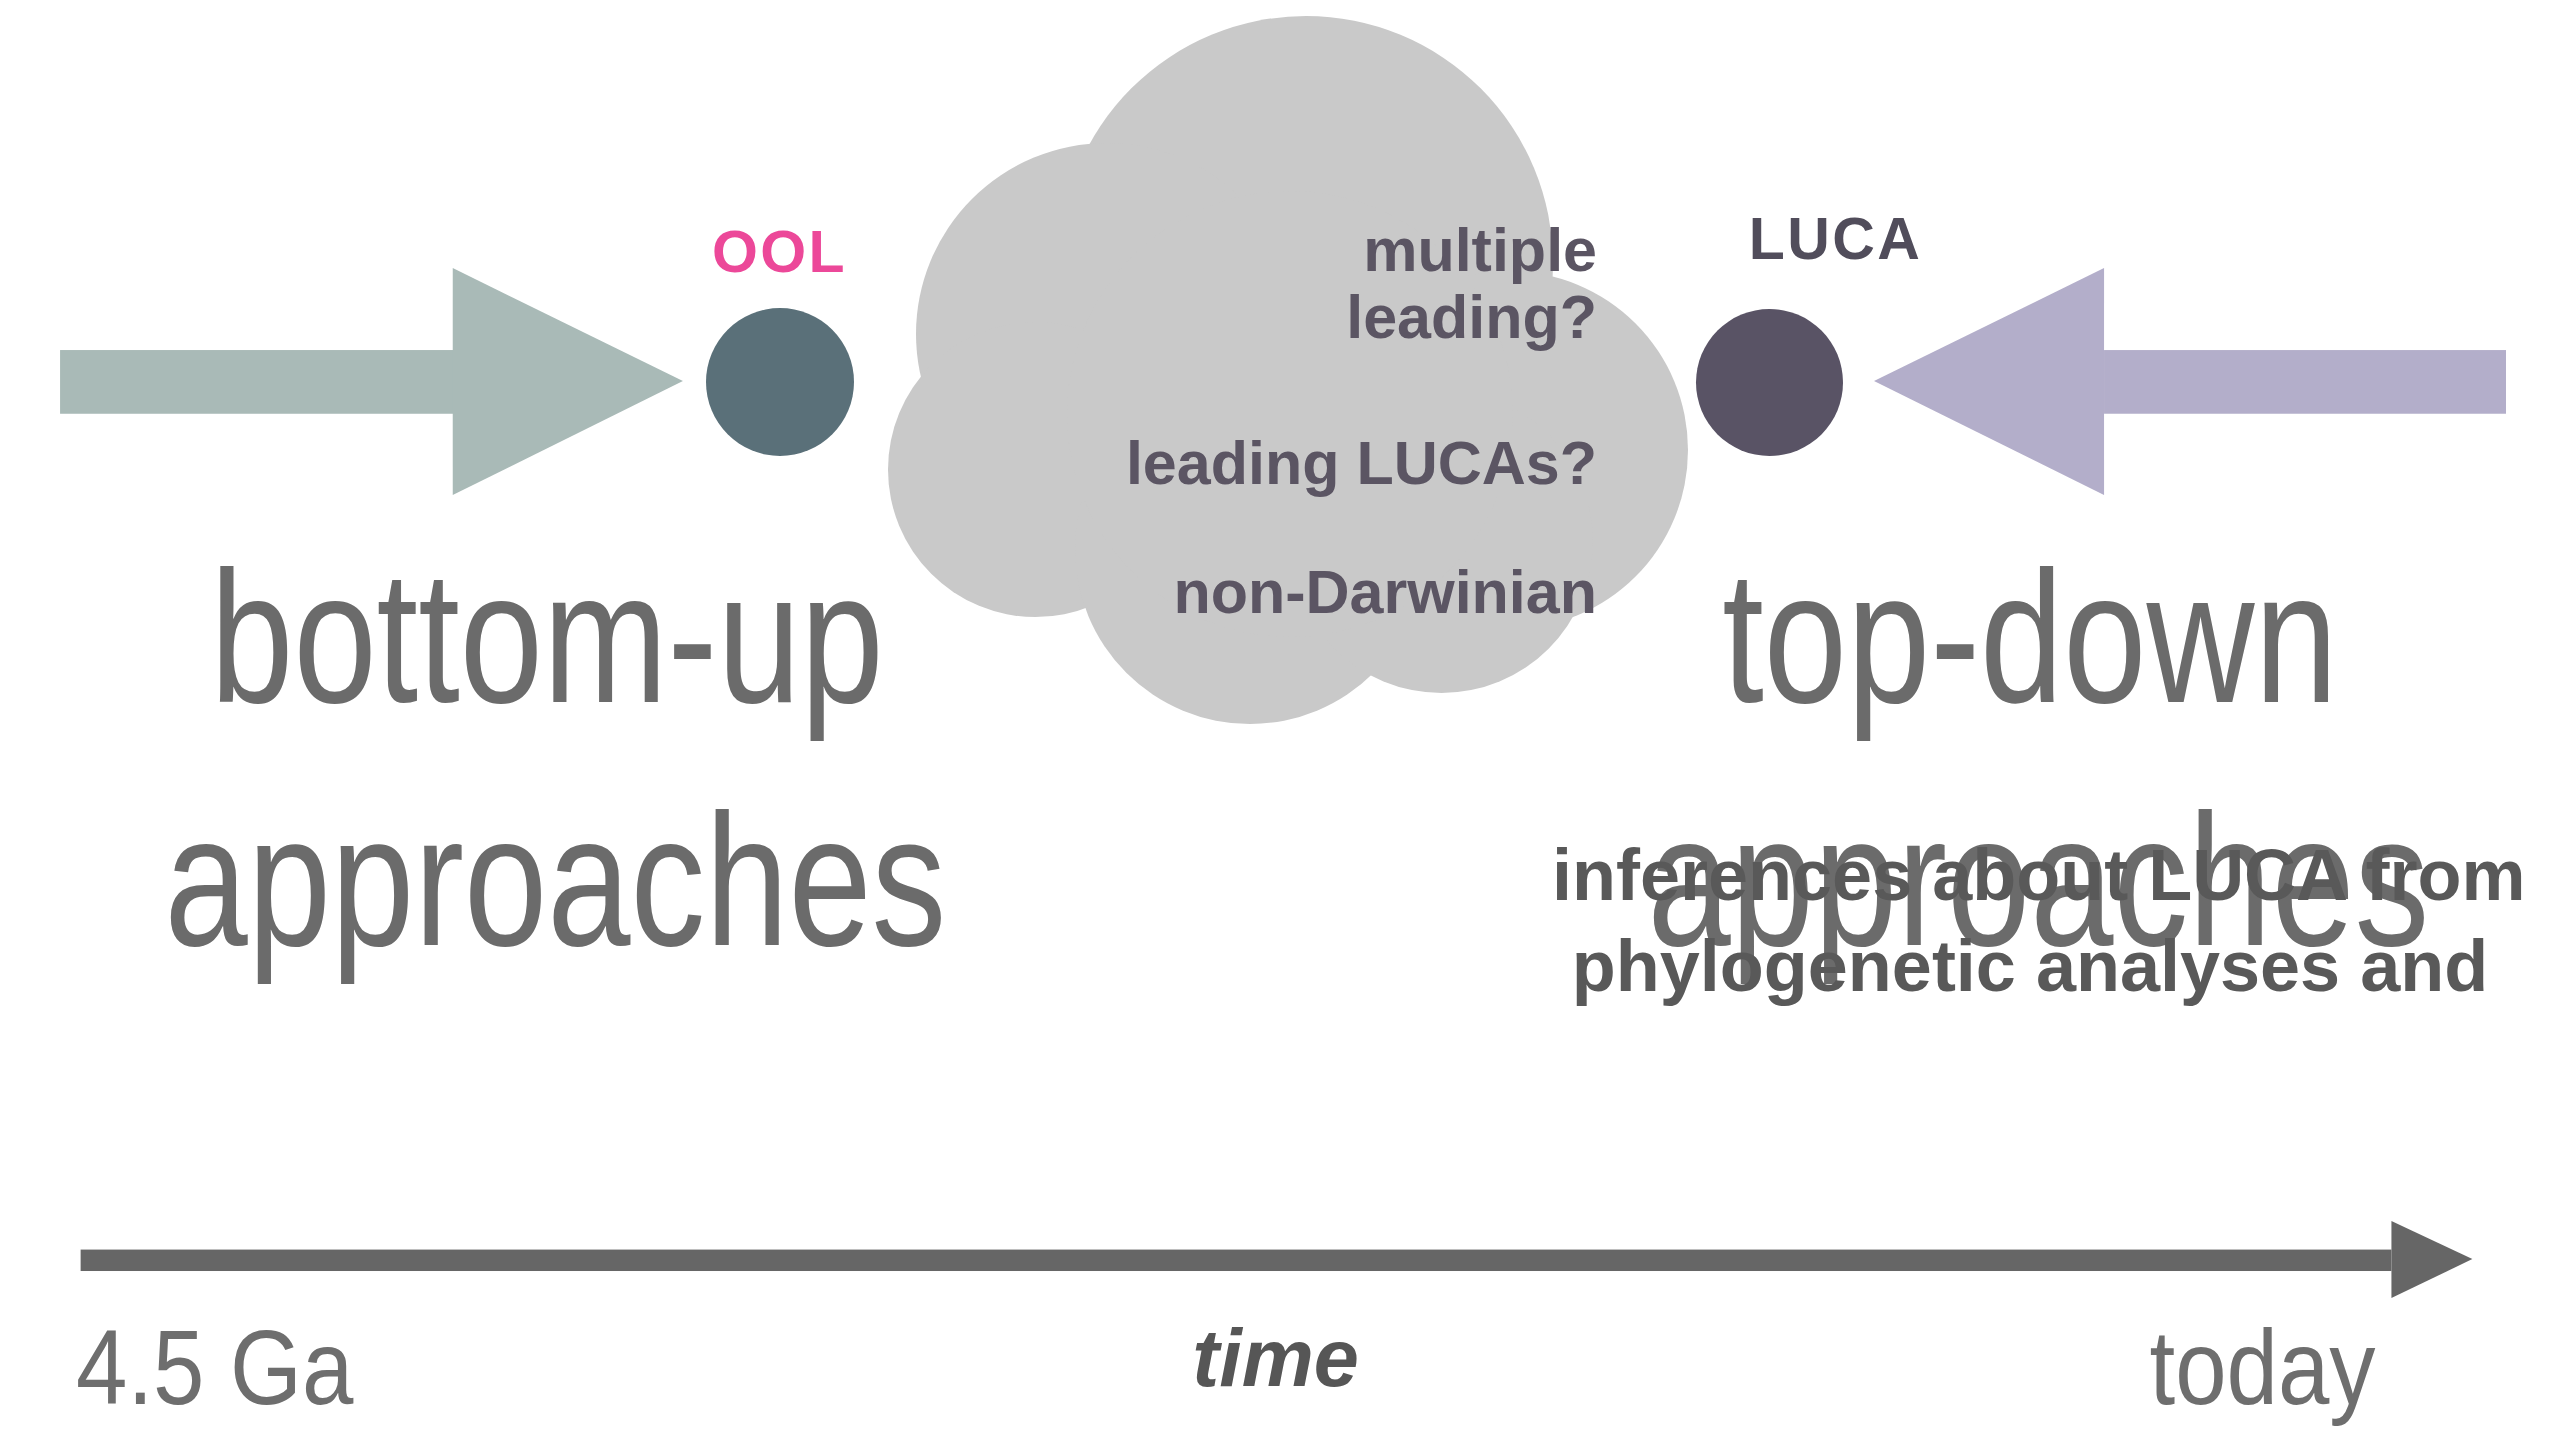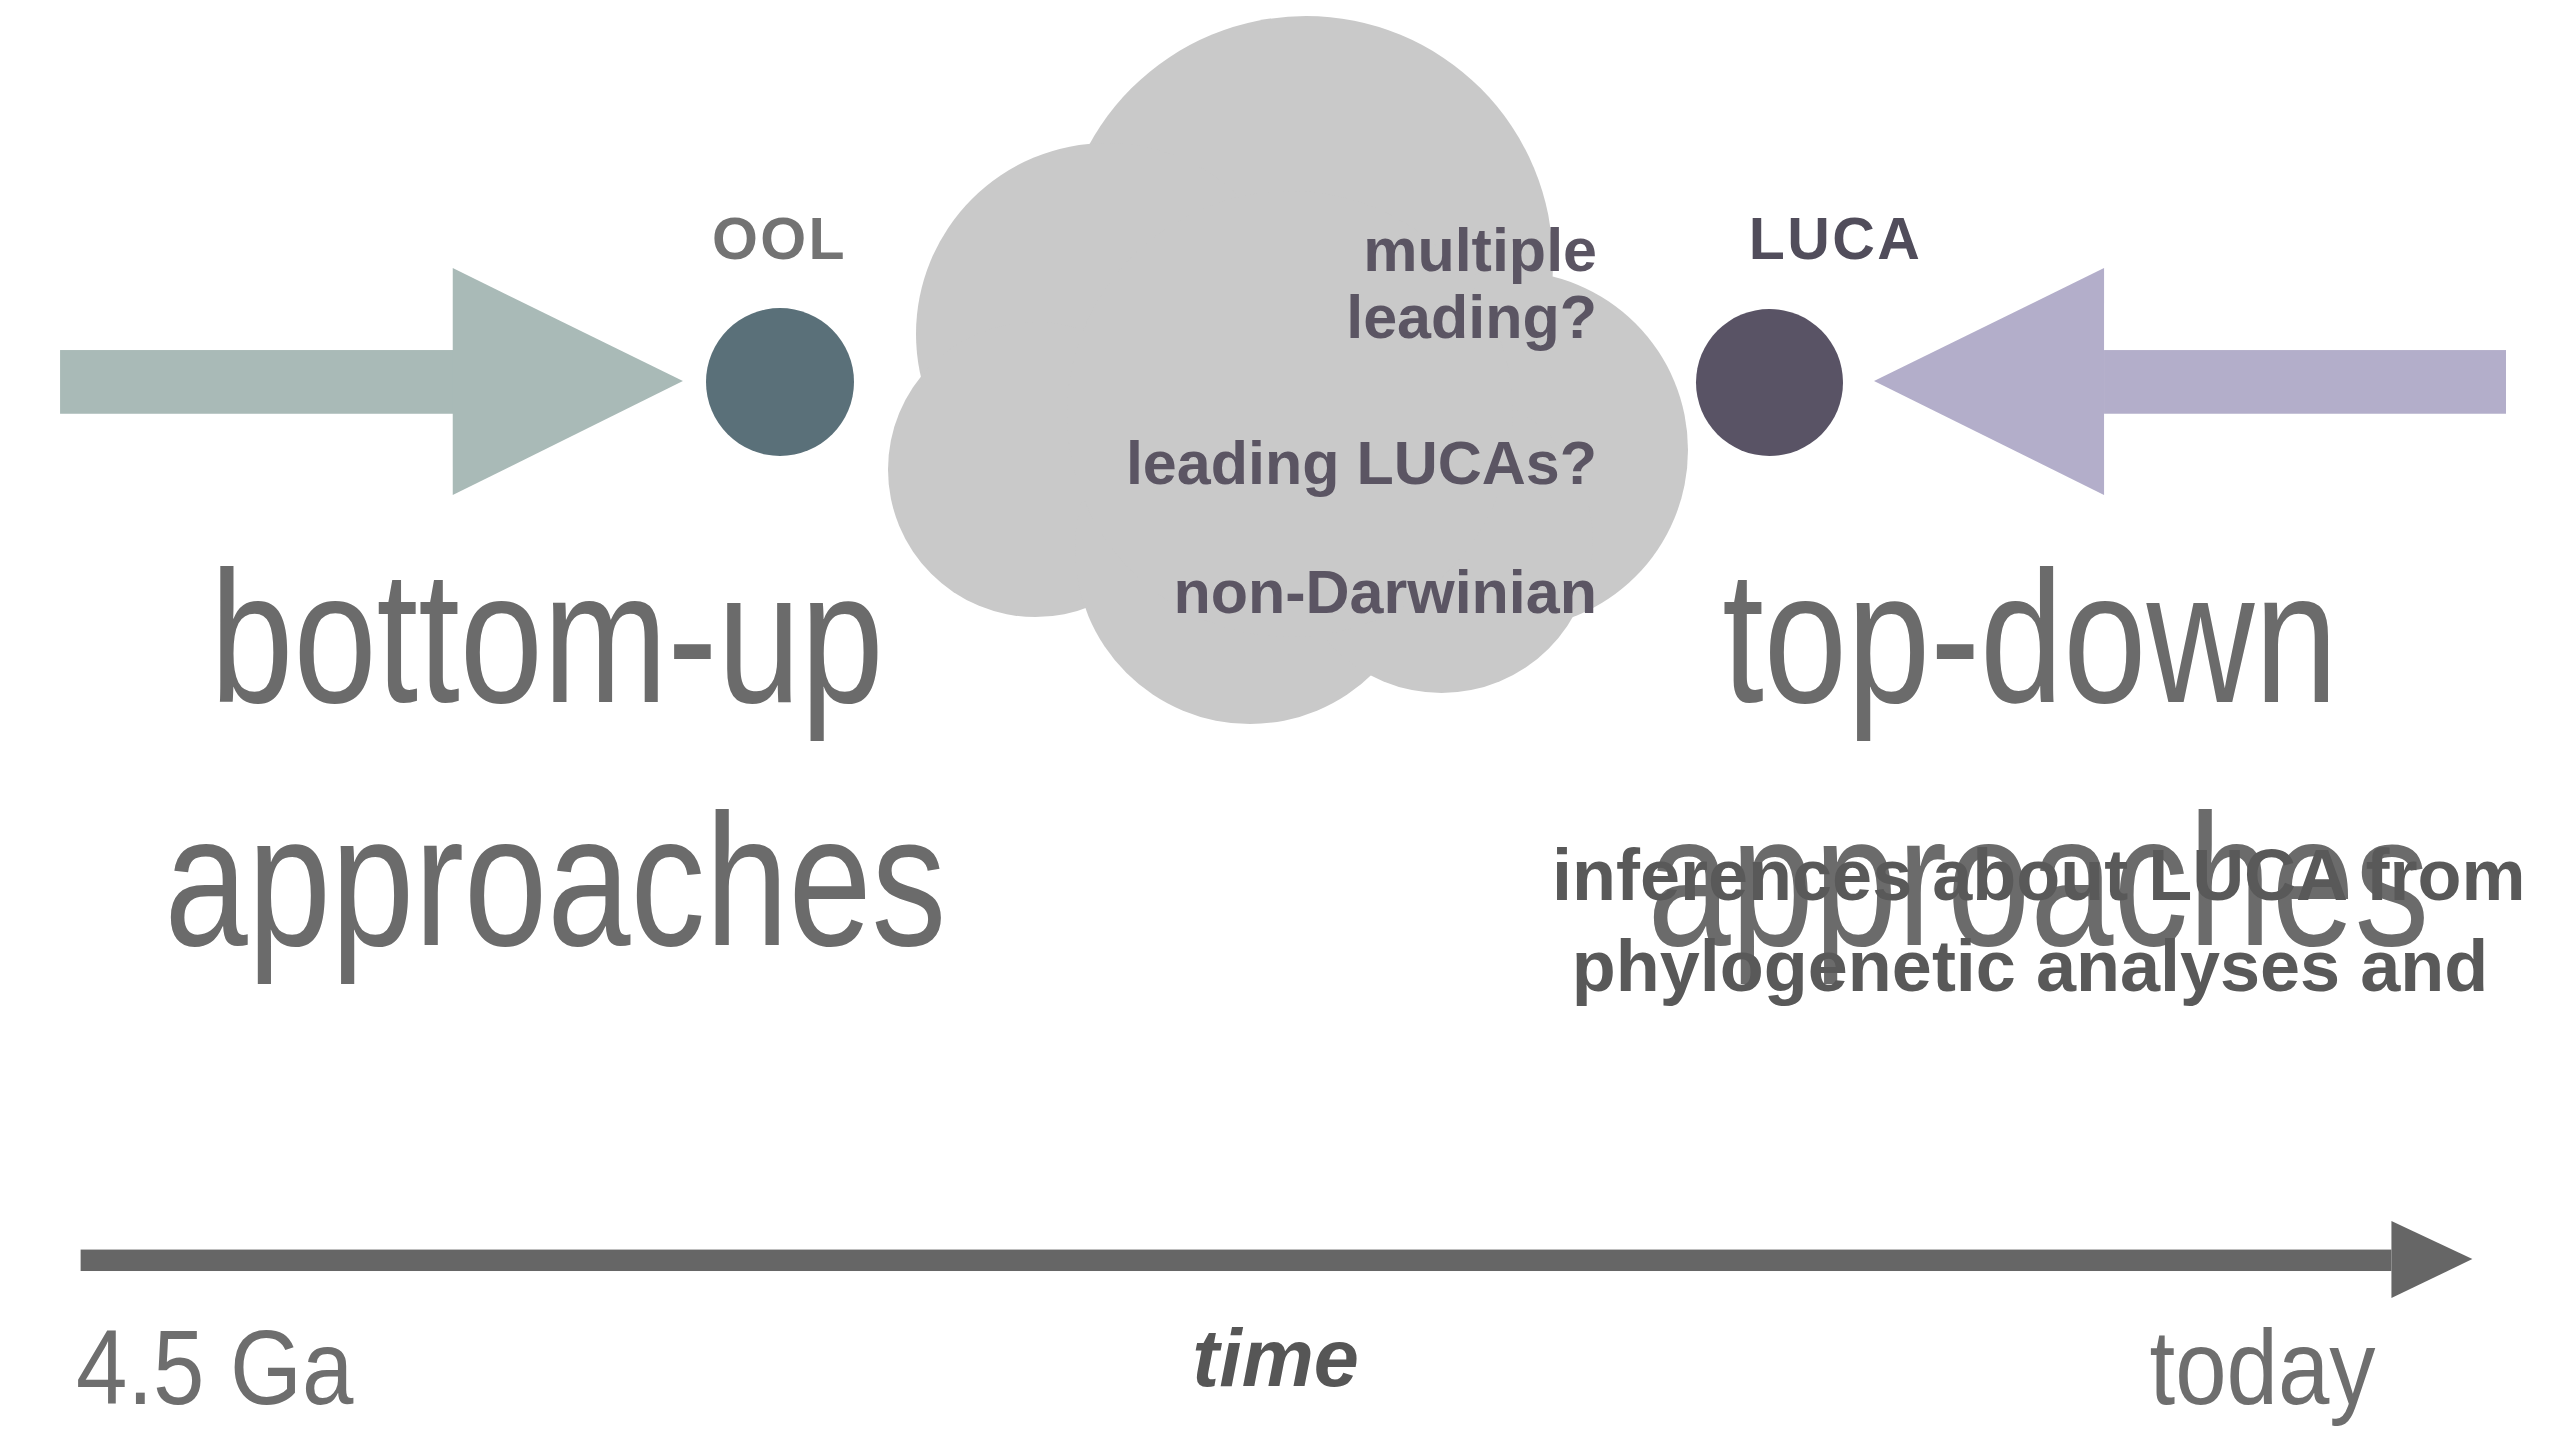--- a/index.html
+++ b/index.html
@@ -20,21 +20,21 @@
 
   
   .node-circle { position: absolute; border-radius: 50%; }
   #ool-circle  { left: 706px;  top: 308px; width: 148px; height: 148px; background: #5a7079; }
   #luca-circle { left: 1696px; top: 309px; width: 147px; height: 147px; background: #595365; }
 
   .node-label {
     position: absolute; width: 239px; text-align: center;
     font-weight: 700; font-size: 59px; letter-spacing: 2.4px;
   }
-  #ool-label  { left: 660px;  top: 205px; color: #737373; }
+  #ool-label  { left: 660px;  top: 218px; color: #ec4899; }
   #luca-label { left: 1716px; top: 205px; color: #514d5b; }
 
   
   .cloud-lobe { position: absolute; background: #c9c9c9; border-radius: 50%; }
   #cloud-c1 { left: 1059px; top: 16px;  width: 494px; height: 494px; }
   #cloud-c2 { left: 916px; top: 143px; width: 382px; height: 382px; }
   #cloud-c3 { left: 888px; top: 322px; width: 295px; height: 295px; }
   #cloud-c4 { left: 1330px; top: 271px; width: 358px; height: 358px; }
   #cloud-c5 { left: 1075px; top: 374px; width: 350px; height: 350px; }
   #cloud-c6 { left: 1290px; top: 390px; width: 303px; height: 303px; }

